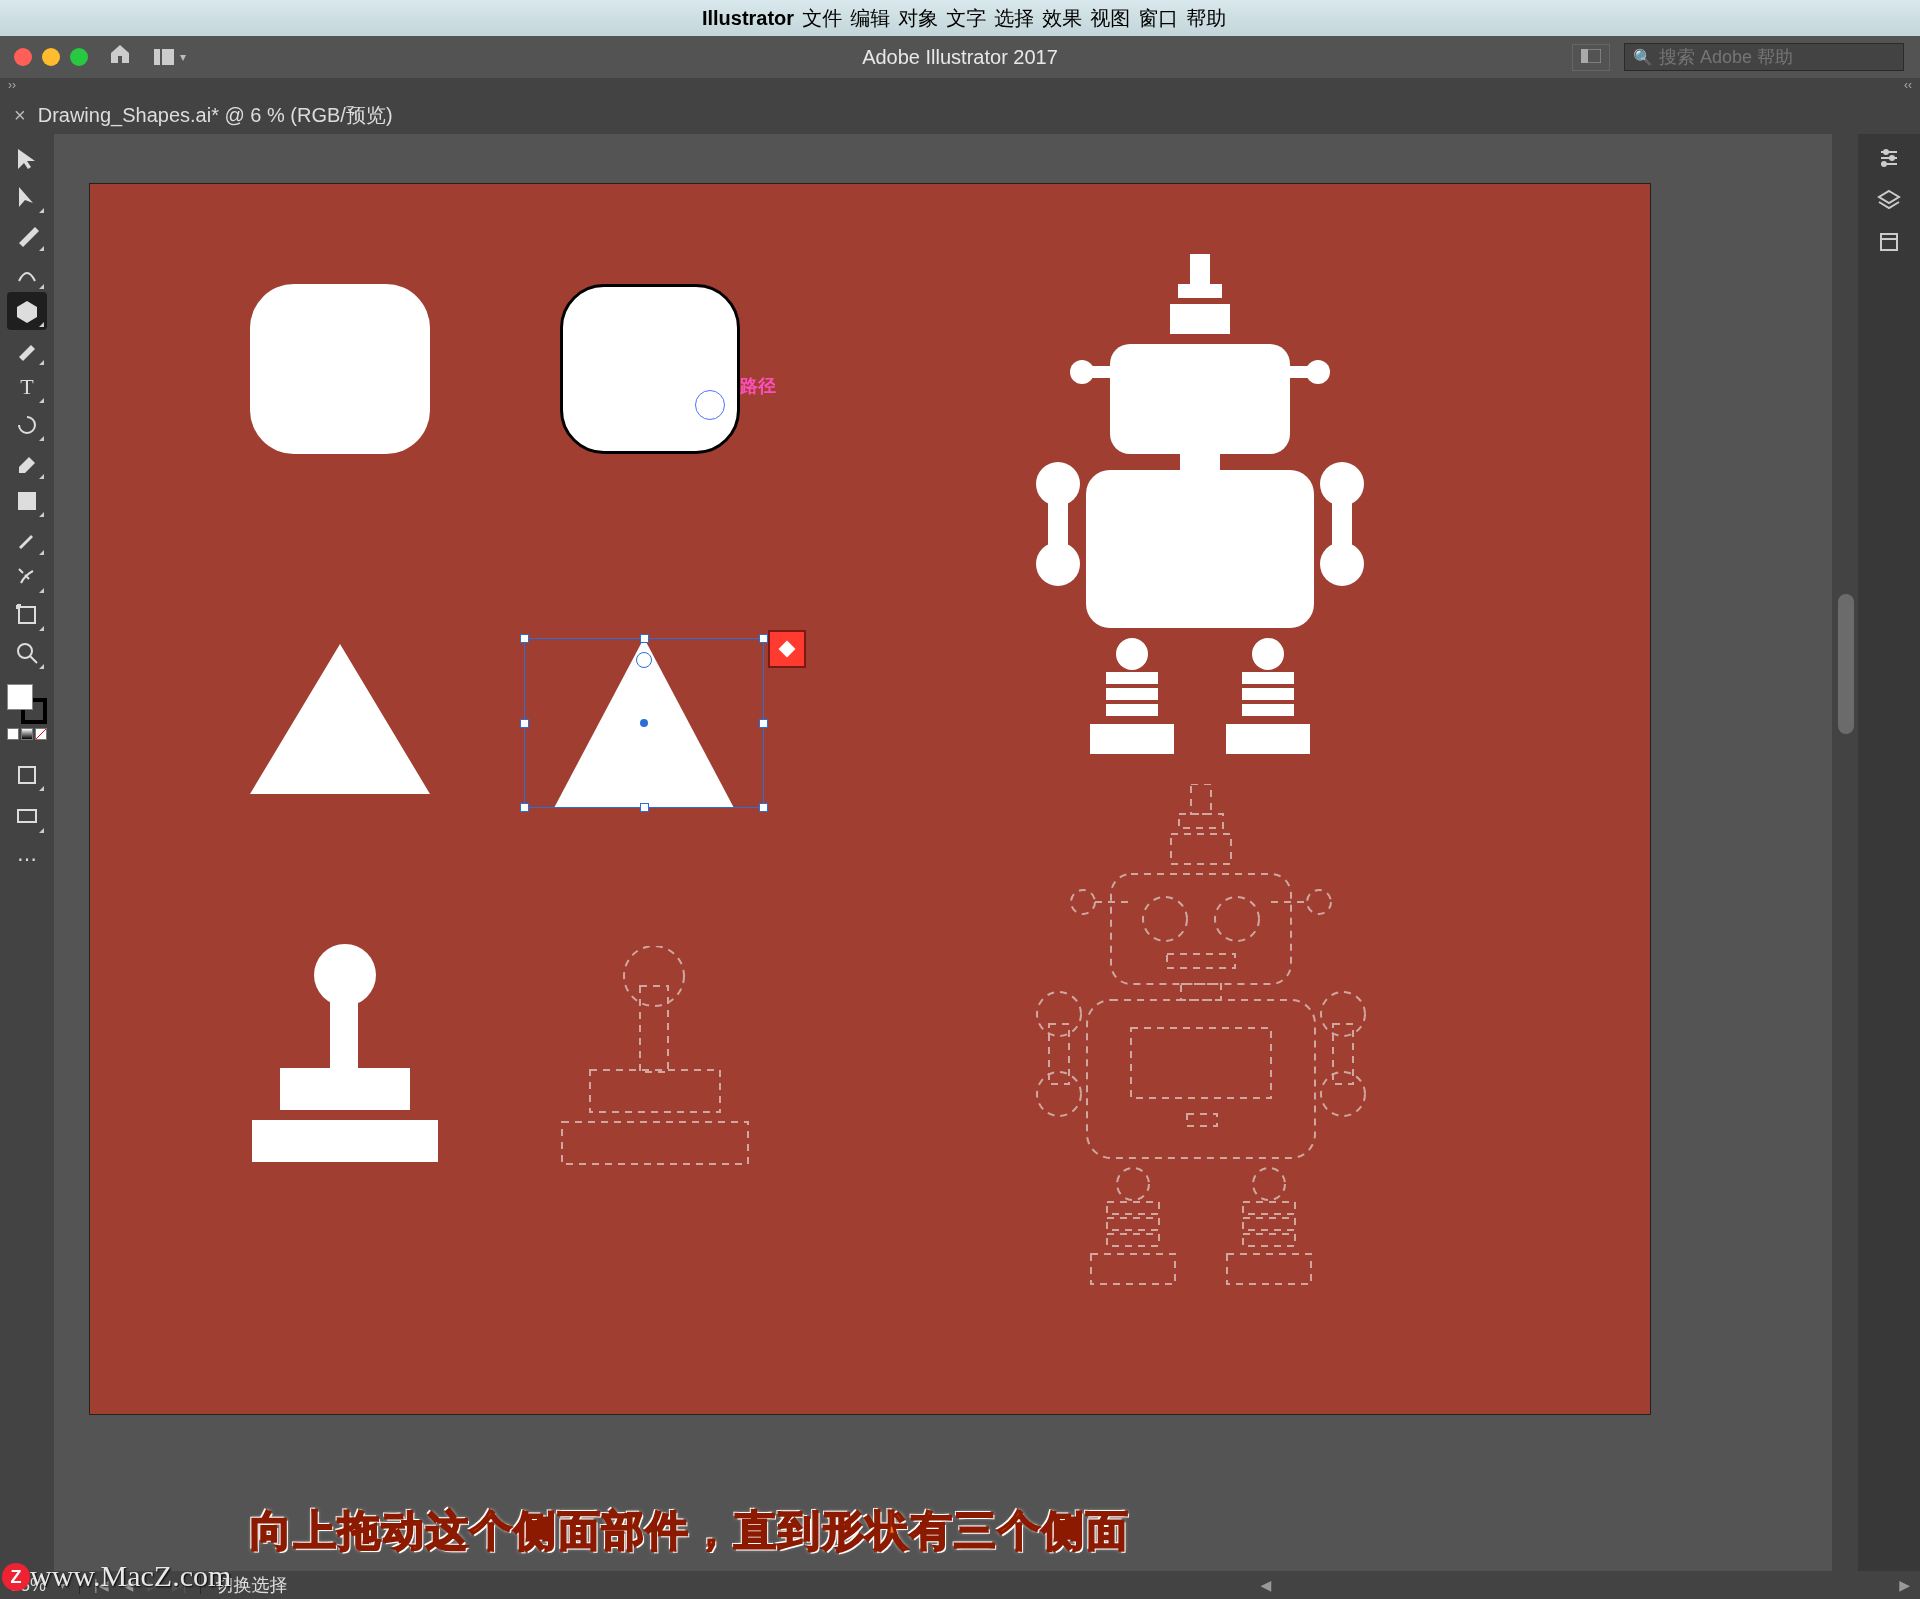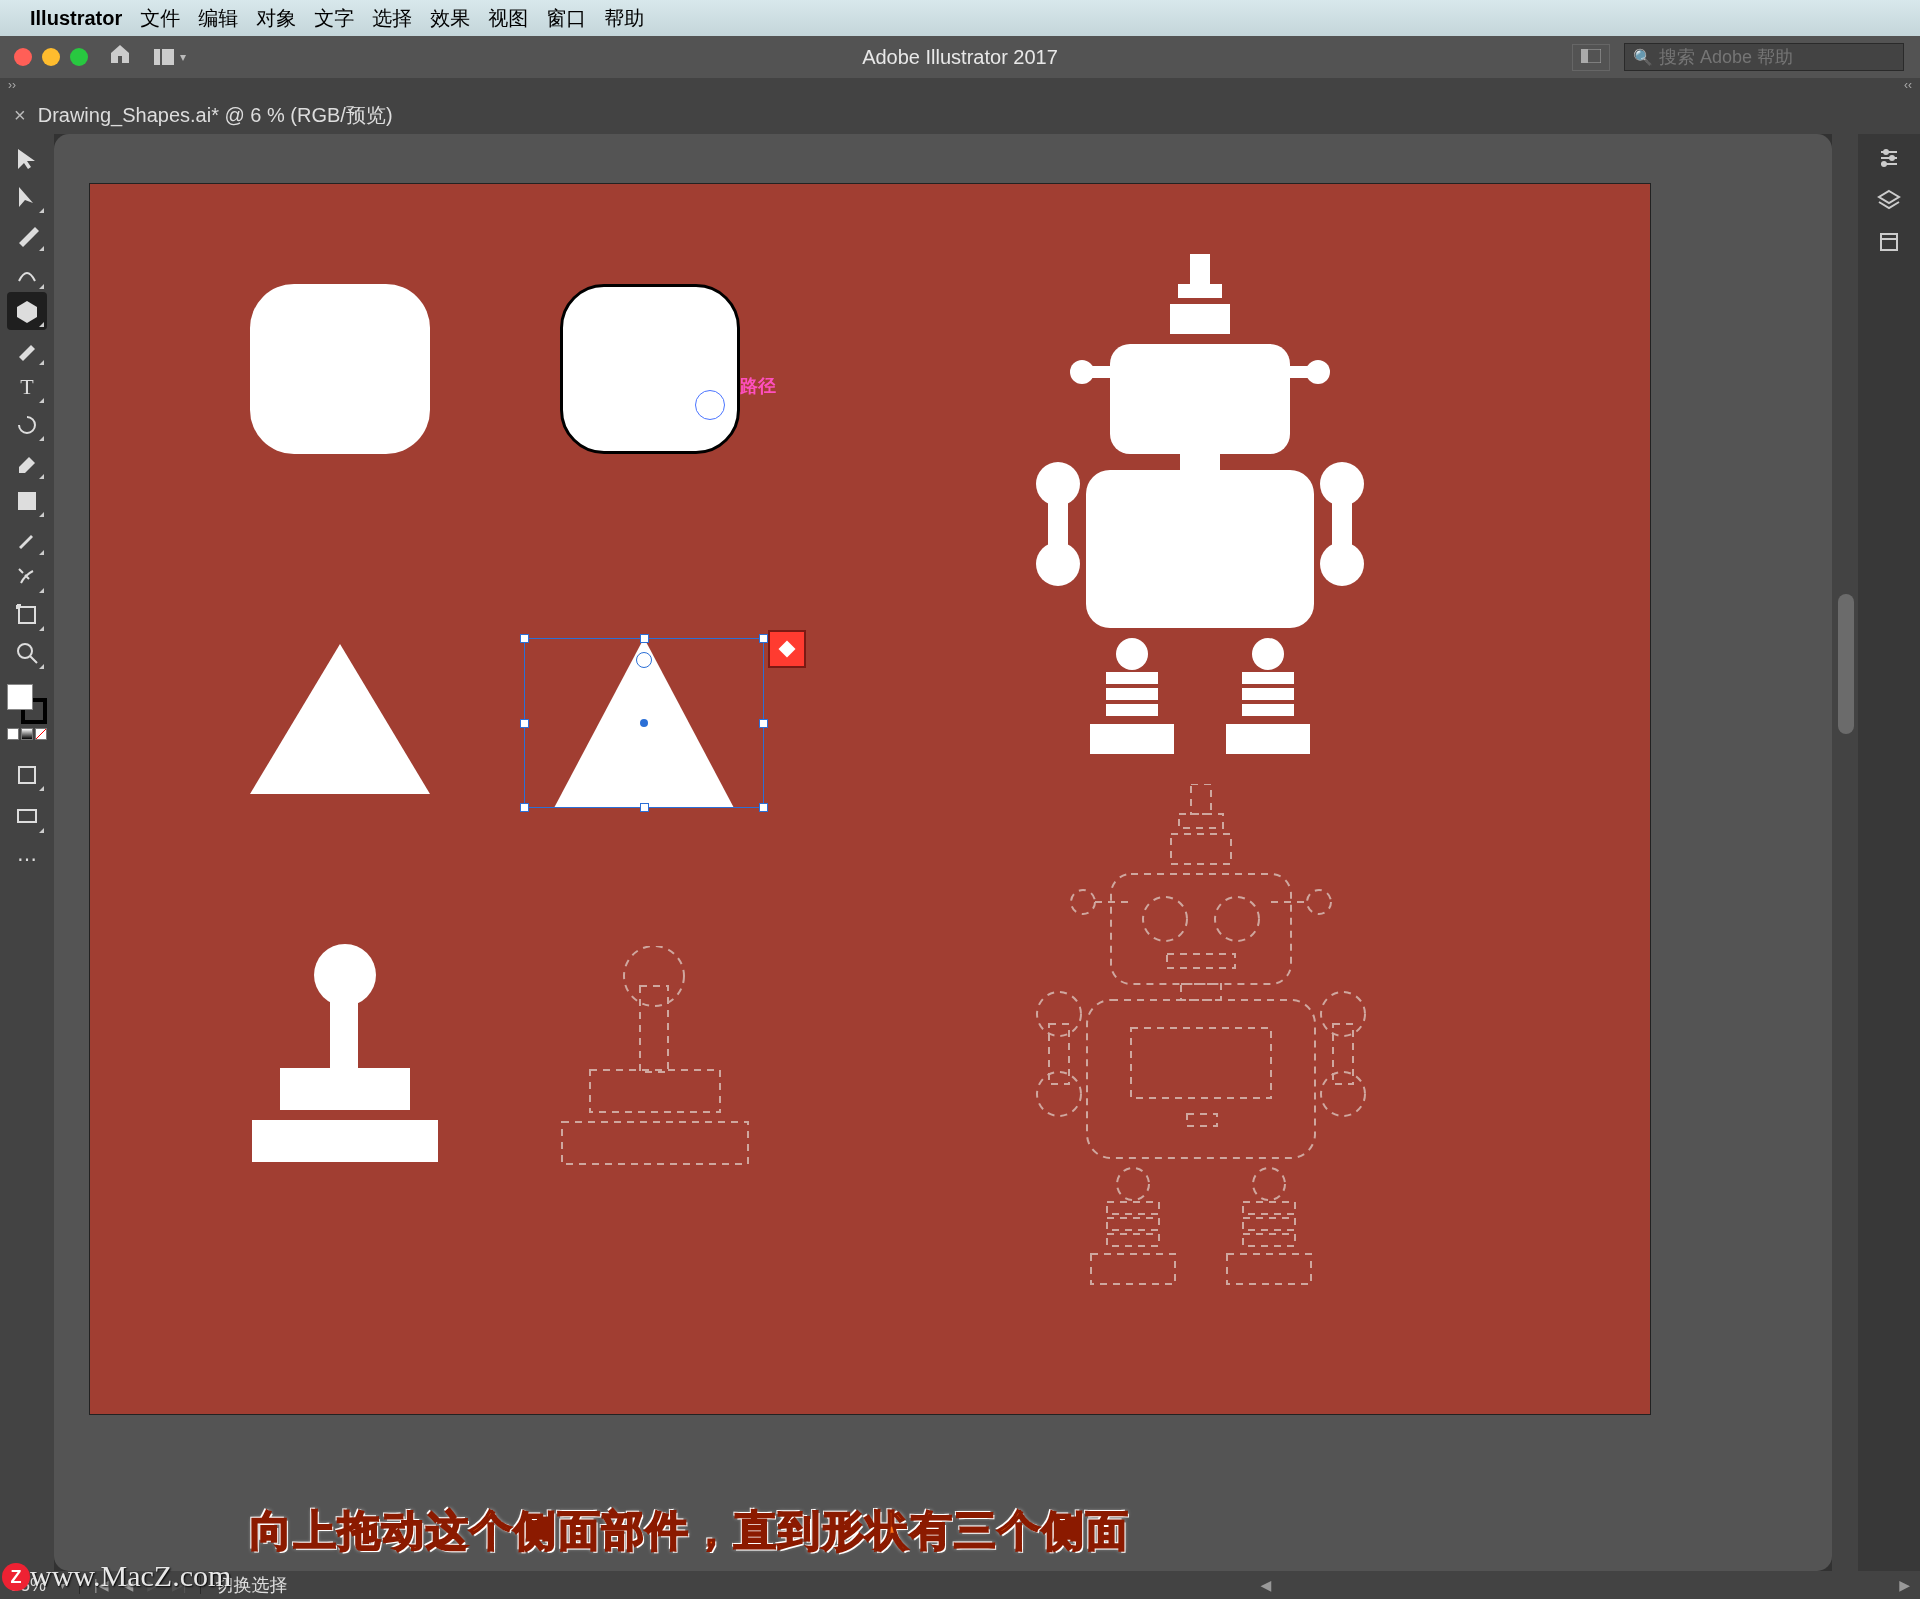--- a/index.html
+++ b/index.html
@@ -1,18 +1,18 @@
 <!DOCTYPE html>
 <html><head>
 <meta charset="utf-8">
 <style>
 * { margin: 0; padding: 0; box-sizing: border-box; font-family: -apple-system, "Helvetica Neue", Arial, sans-serif; }
 body { background: #323232; width: 1920px; height: 1599px; overflow: hidden; position: relative; }
 
-.mac-menubar { height: 36px; background: linear-gradient(#d8e8ec,#c4d6da); display: flex; align-items: center; padding: 0 12px; font-size: 20px; color: #000; gap: 18px; }
+.mac-menubar { height: 36px; background: linear-gradient(#d8e8ec,#c4d6da); display: flex; align-items: center; padding: 0 12px; font-size: 20px; color: #000; gap: 8px; justify-content: center; }
 .mac-menubar .apple { font-size: 22px; }
 .mac-menubar .app-name { font-weight: 700; }
 
 .chrome { background: #323232; }
 .titlebar { height: 42px; background: #535353; display: flex; align-items: center; padding: 0 14px; position: relative; }
 .traffic { display: flex; gap: 10px; }
 .traffic span { width: 18px; height: 18px; border-radius: 50%; display: inline-block; }
 .tl-close { background: #ff5f57; }
 .tl-min { background: #febc2e; }
 .tl-max { background: #28c840; }
@@ -38,21 +38,21 @@
 .tool .corner { position: absolute; right: 3px; bottom: 3px; width: 0; height: 0; border-right: 5px solid #ccc; border-top: 5px solid transparent; }
 
 .swatches { width: 40px; margin-top: 10px; display: flex; flex-direction: column; align-items: center; gap: 4px; }
 .fill-stroke { position: relative; width: 40px; height: 40px; }
 .fill-sw { position: absolute; left: 0; top: 0; width: 26px; height: 26px; background: #fff; border: 1px solid #888; }
 .stroke-sw { position: absolute; right: 0; bottom: 0; width: 26px; height: 26px; background: #434343; border: 4px solid #000; }
 .mini-row { display: flex; gap: 2px; }
 .mini-sw { width: 12px; height: 12px; background: #fff; border: 1px solid #777; }
 .mini-sw.red { background: linear-gradient(135deg,#fff 45%,red 46%,red 54%,#fff 55%); }
 
-.canvas-wrap { flex: 1; background: #545454; position: relative; overflow: hidden; border-radius: 15px; }
+.canvas-wrap { flex: 1; background: #545454; position: relative; overflow: hidden; }
 .artboard { position: absolute; left: 36px; top: 50px; width: 1560px; height: 1230px; background: #a13e32; outline: 1px solid #222; }
 
 .right-strip { width: 26px; background: #434343; position: relative; }
 .right-strip .sb-thumb { position: absolute; top: 460px; right: 4px; width: 16px; height: 140px; background: #6b6b6b; border-radius: 8px; }
 .right-panel { width: 62px; background: #383838; display: flex; flex-direction: column; align-items: center; padding-top: 10px; gap: 14px; }
 .right-panel .rp-icon { width: 28px; height: 28px; display: flex; align-items: center; justify-content: center; color: #ccc; }
 
 .statusbar { height: 28px; background: #434343; display: flex; align-items: center; color: #ddd; font-size: 18px; padding: 0 10px; gap: 14px; }
 .statusbar .sep { width: 1px; height: 18px; background: #2a2a2a; }
 .statusbar .sb-btn { color: #999; font-size: 14px; }

